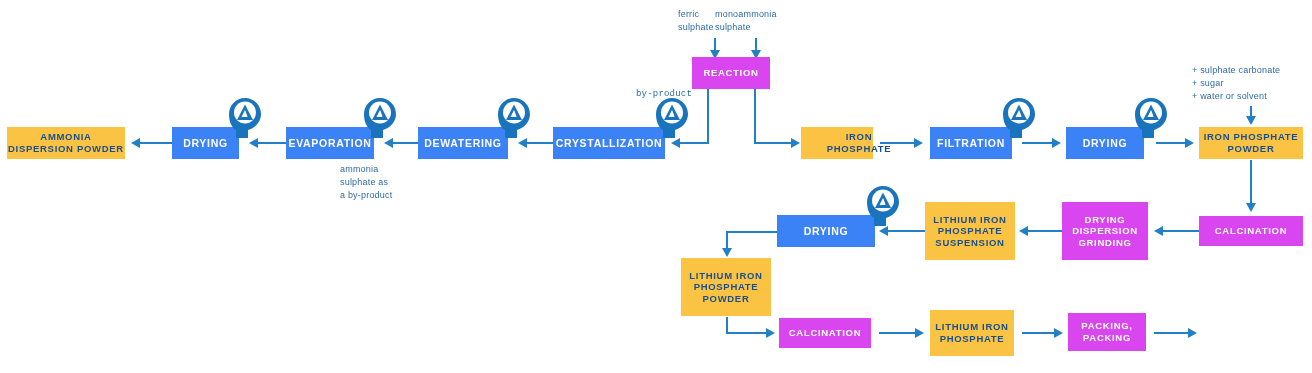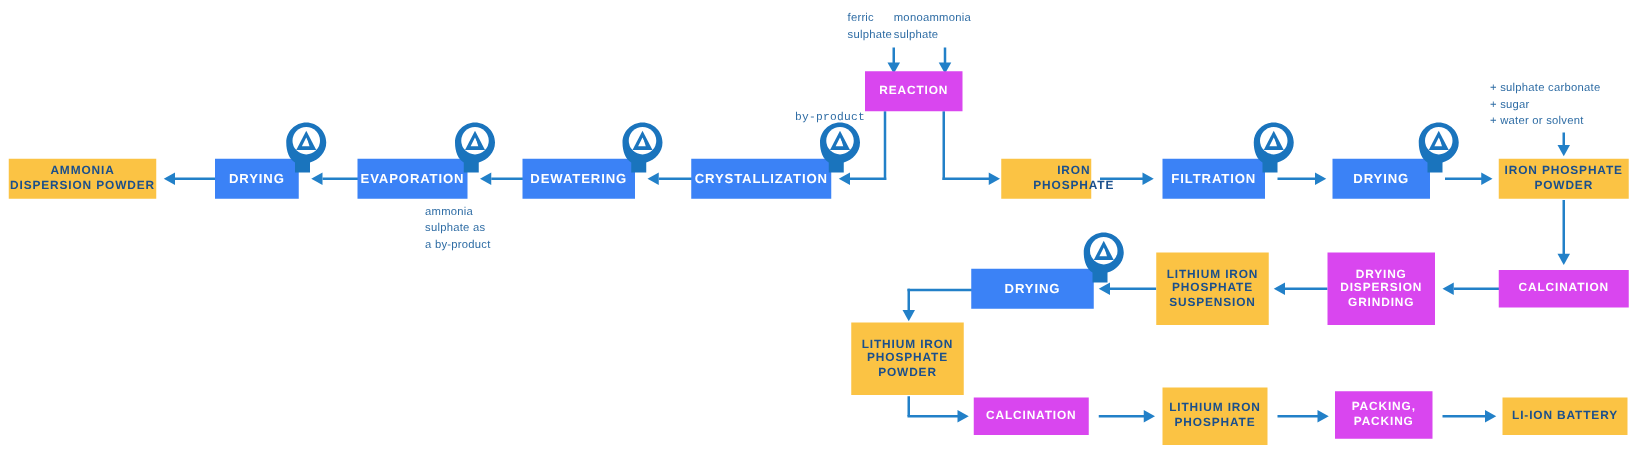--- a/index.html
+++ b/index.html
@@ -269,17 +269,14 @@
   <div class="ar ar-r" style="left:1054px;top:328px;"></div>
 
   <div class="node gray" style="left:1068px;top:313px;width:78px;height:38px;flex-direction:column;">
     <span>PACKING,</span>
     <span>PACKING</span>
   </div>
 
   <div class="ln lnh" style="left:1154px;top:332px;width:36px;"></div>
   <div class="ar ar-r" style="left:1188px;top:328px;"></div>
 
-  <div class="node yellow" style="left:1202px;top:318px;width:100px;height:30px;">
-    <span class="lbl">LI-ION BATTERY</span>
-  </div>
 
 </div>
 
 </body></html>

